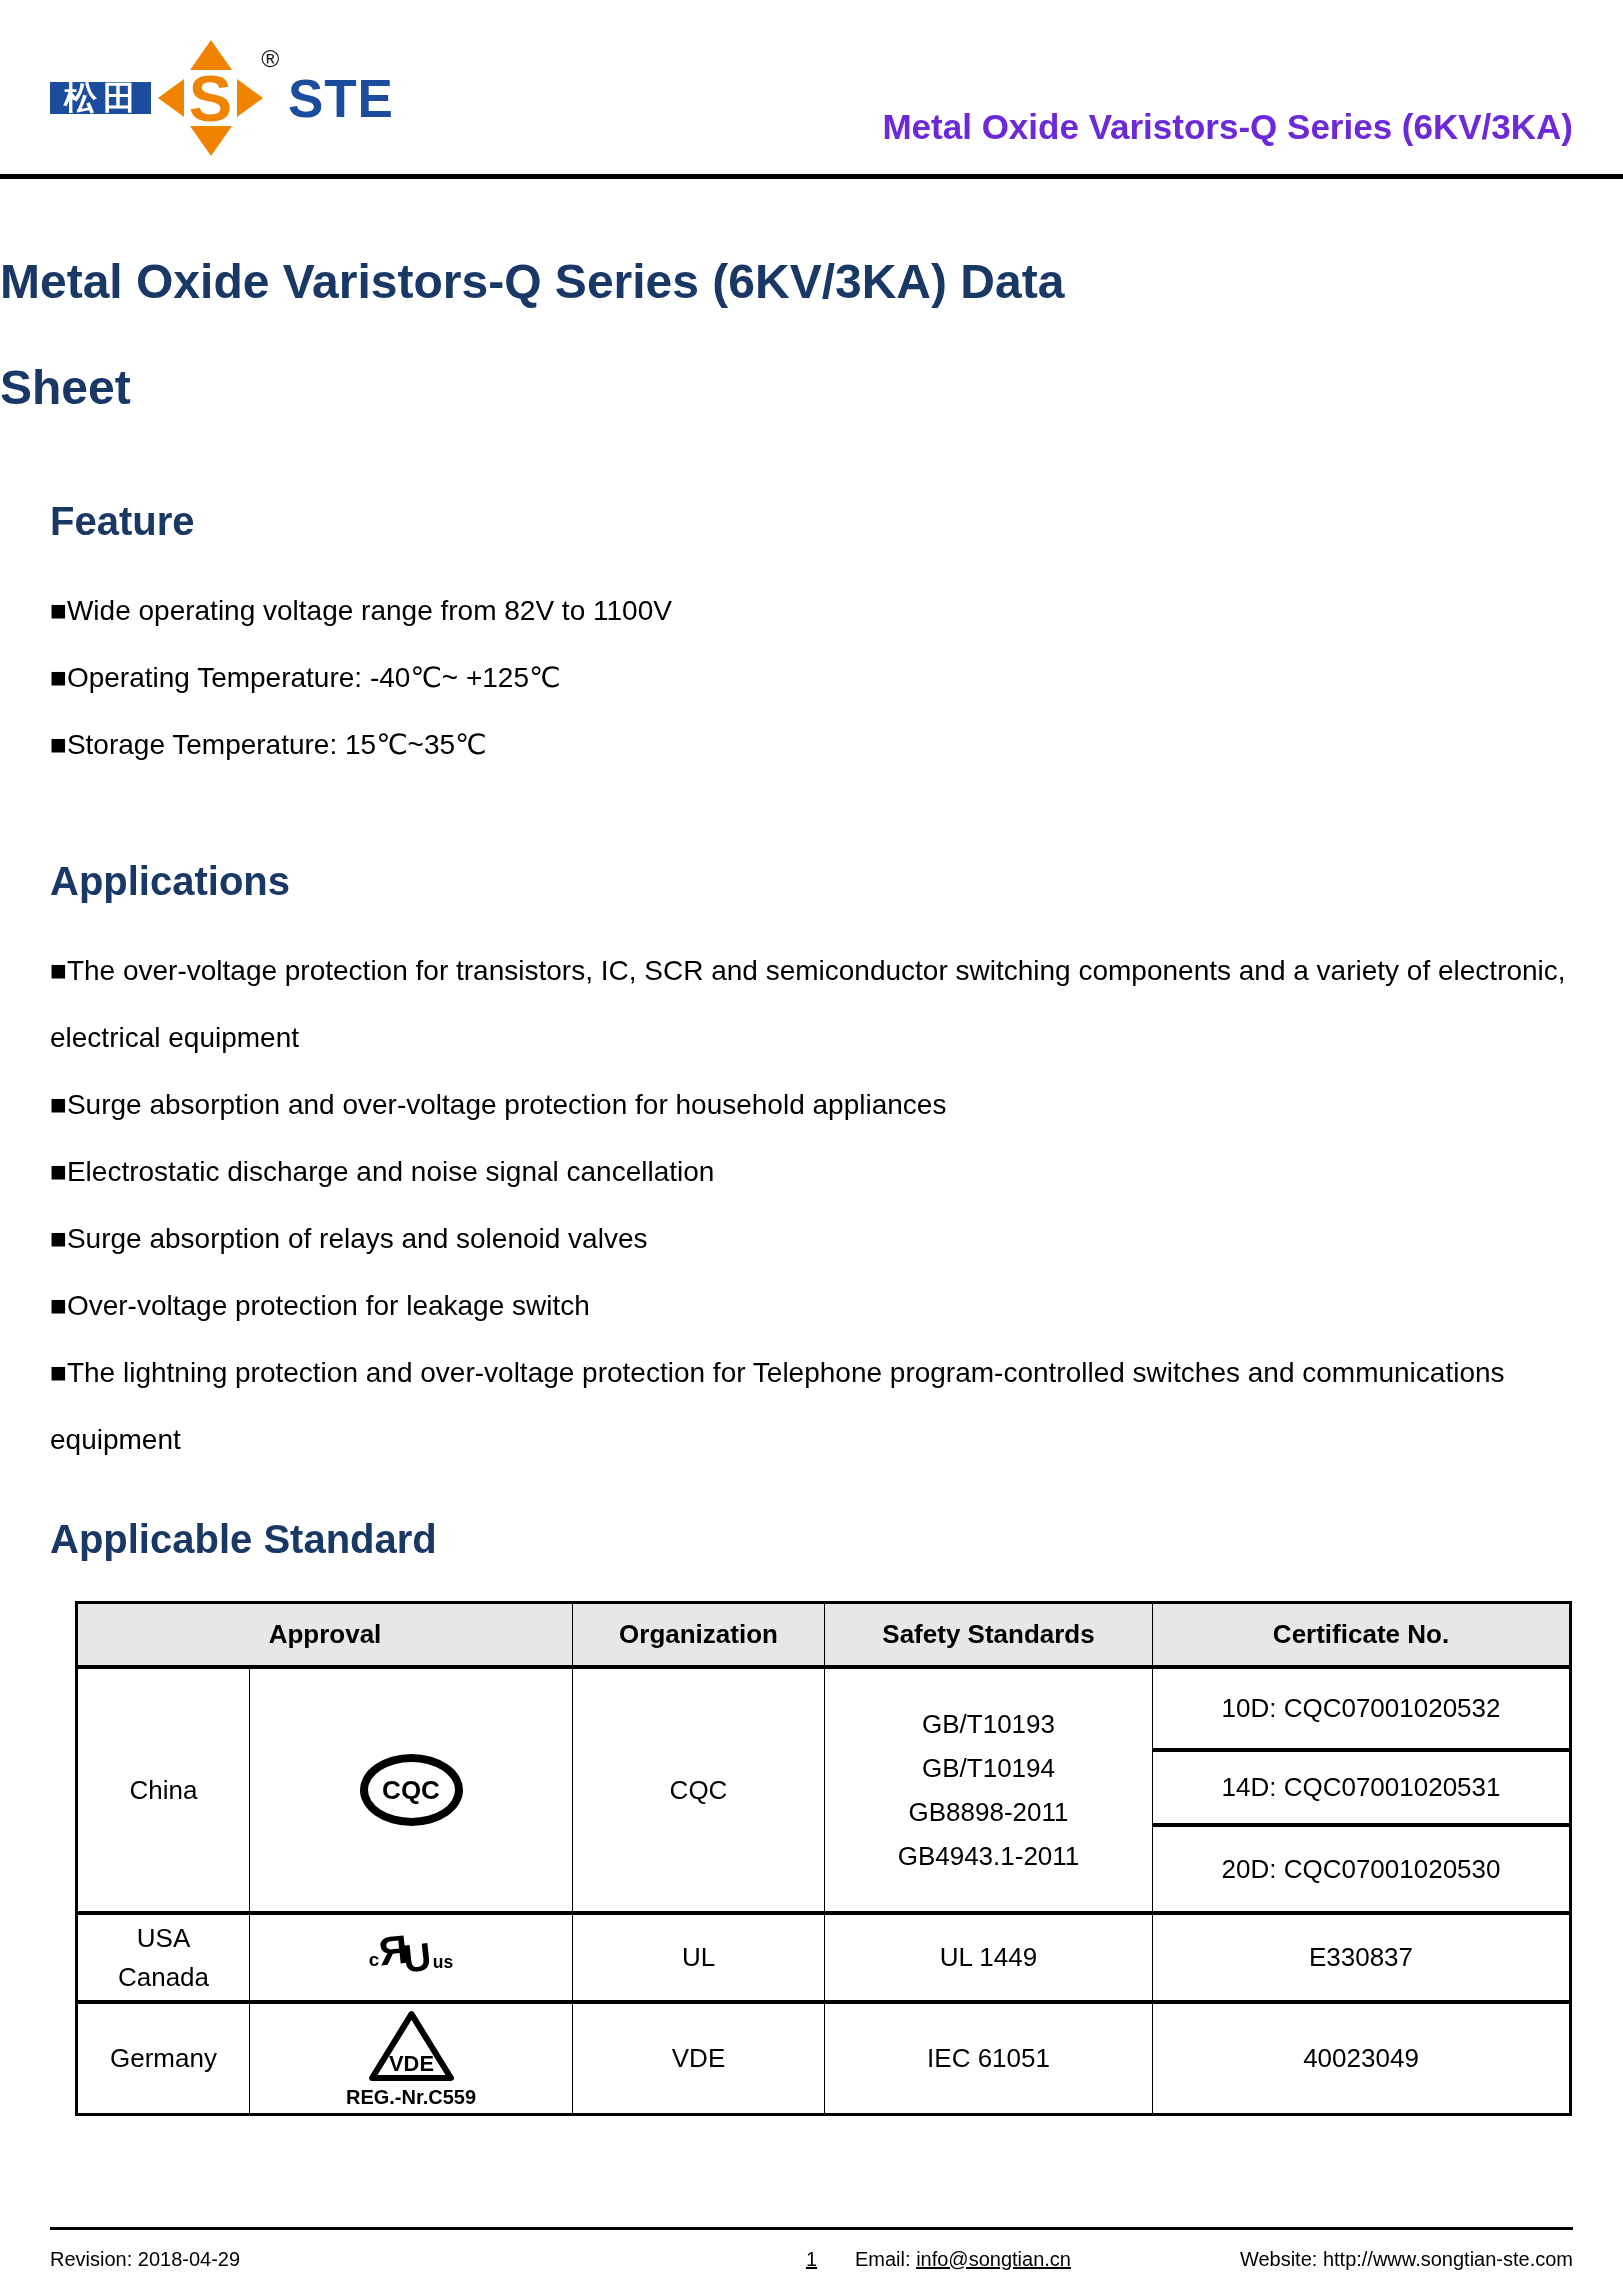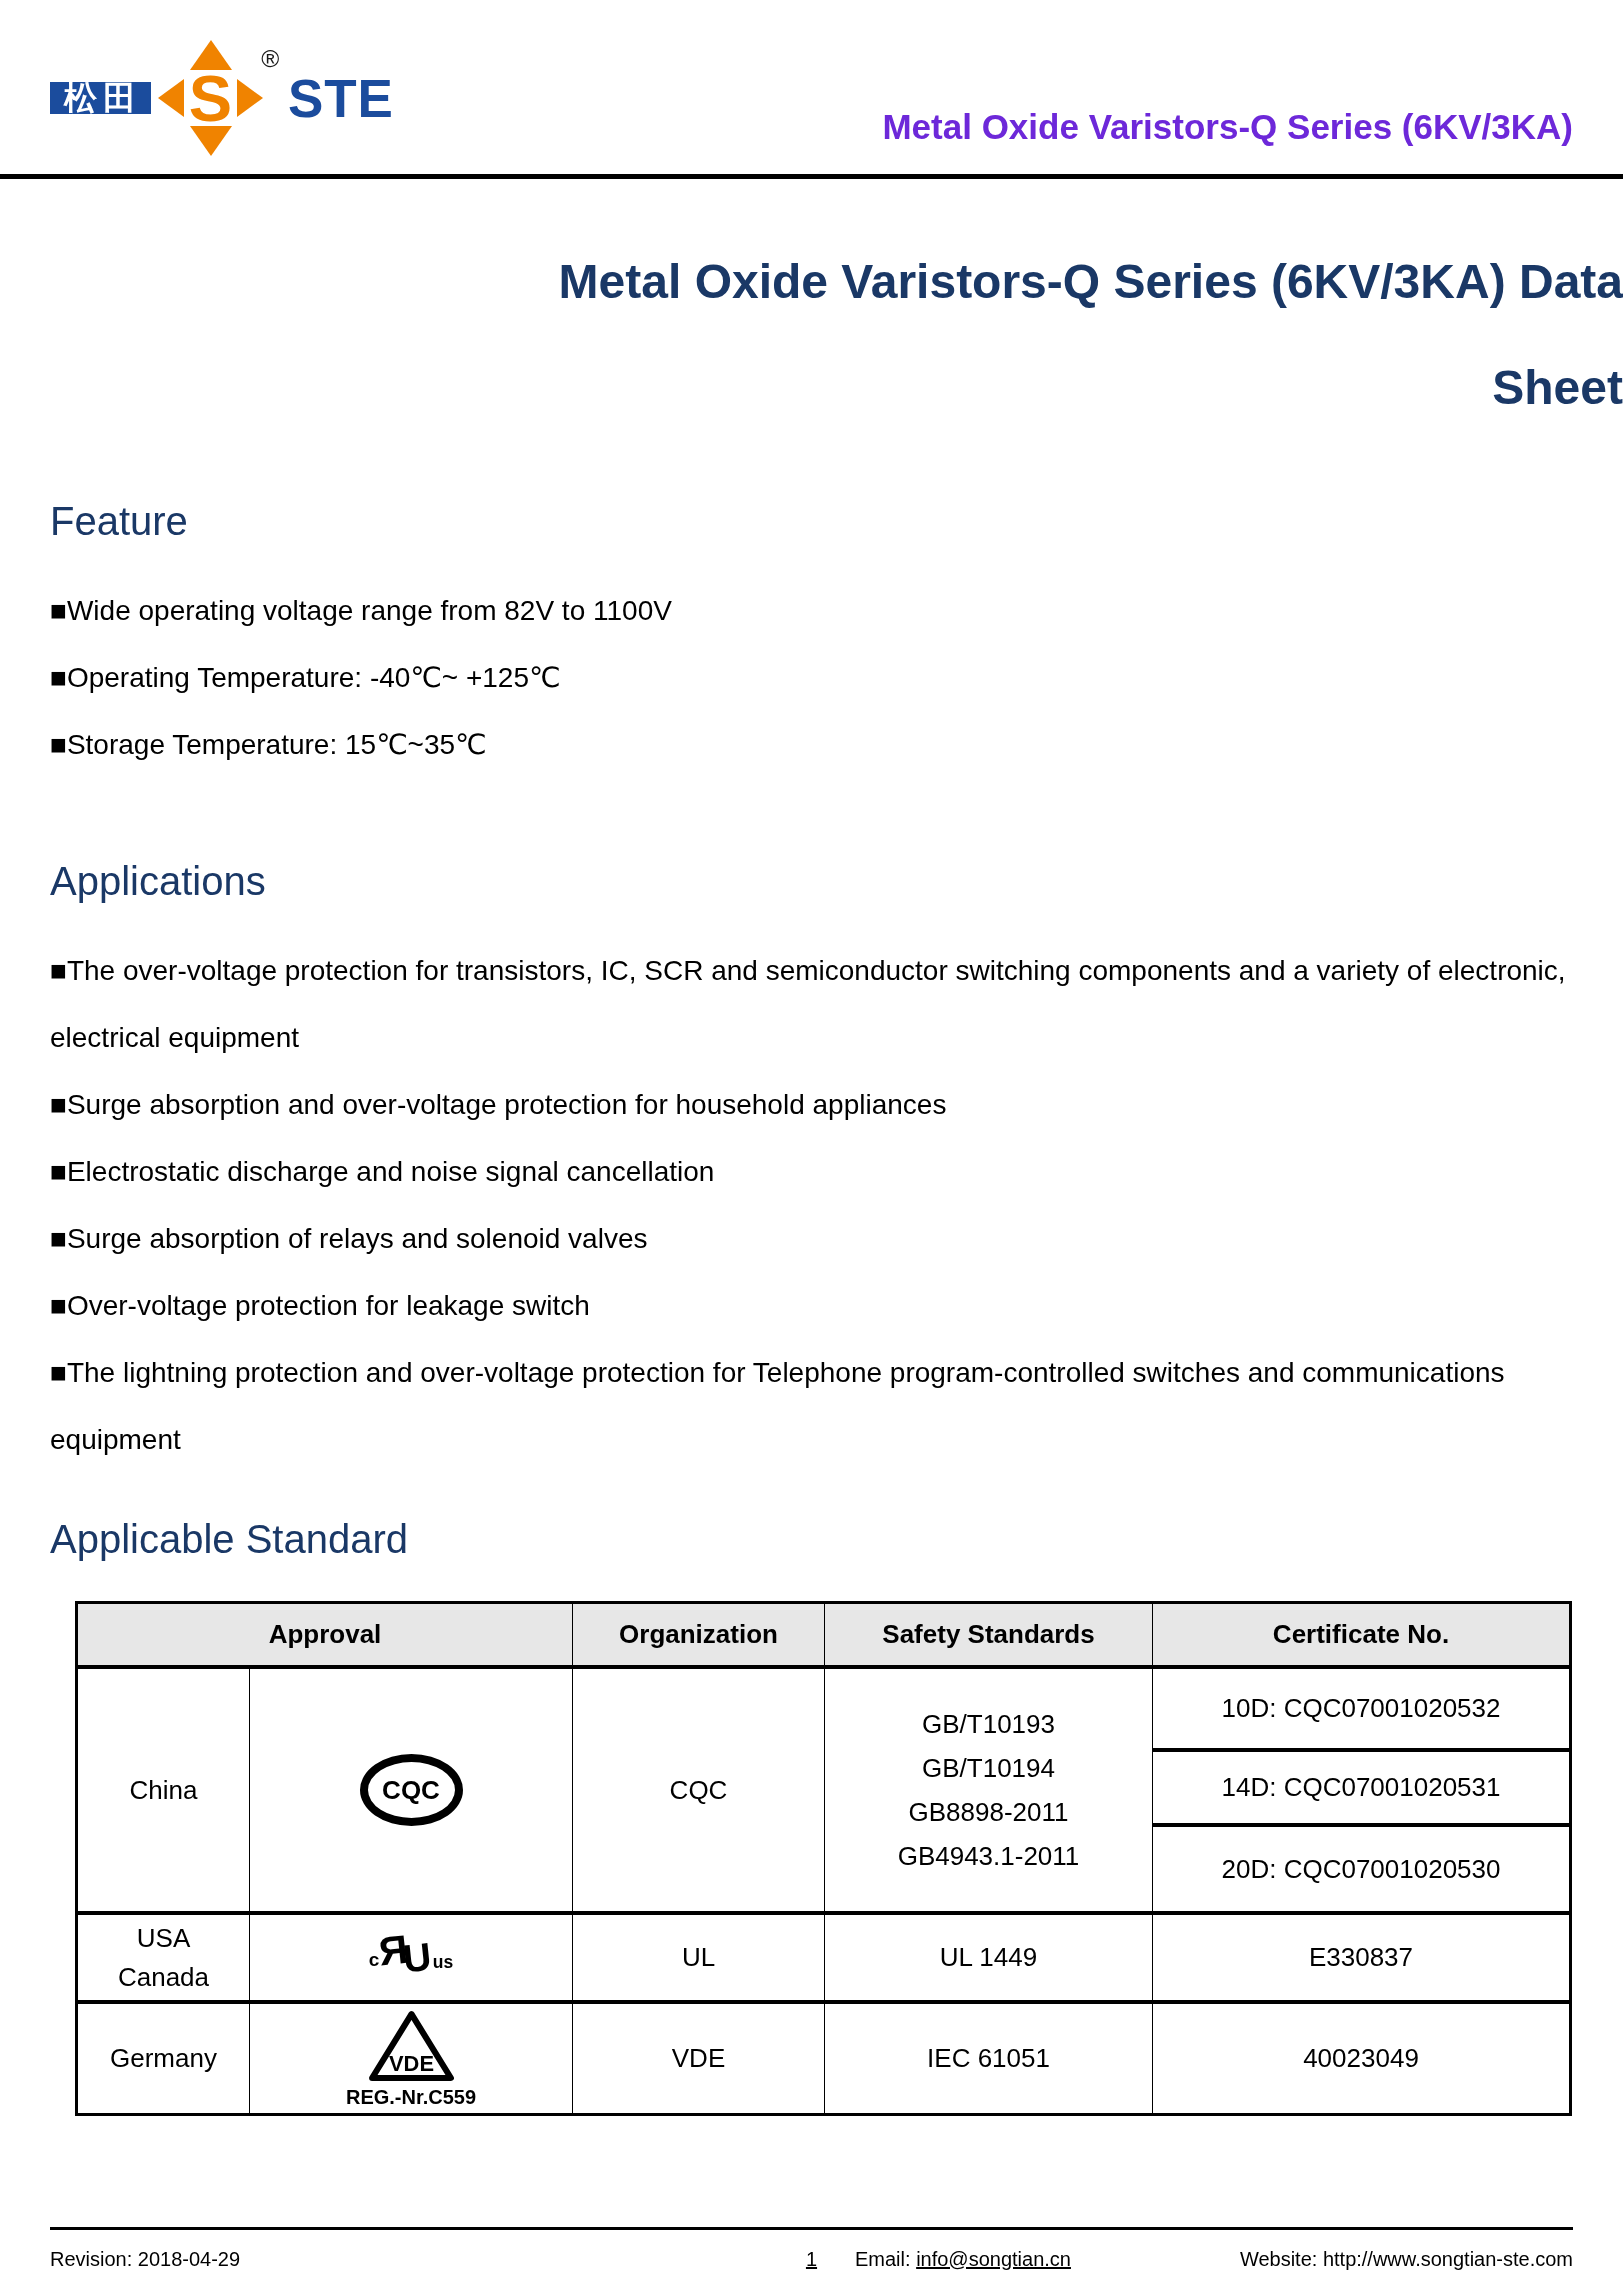--- a/index.html
+++ b/index.html
@@ -42,25 +42,25 @@
     position:absolute; inset:0; display:flex; align-items:center; justify-content:center;
     color:#f08300; font-weight:900; font-size:65px; line-height:1;
   }
   .reg-mark { font-size:24.5px; color:#1a1a1a; position:relative; top:-39px; left:-8.8px; }
   .logo-ste { color:#1b4c9d; font-weight:900; font-size:53px; letter-spacing:0.9px; }
   .header-title {
     font-size:35px; font-weight:bold; color:#6d28d9; padding-bottom:8.8px; white-space:nowrap;
   }
 
   
-  .doc-title { text-align:right; color:#1a3866; font-weight:bold; font-size:48px; margin-top:75px; }
+  .doc-title { text-align:left; color:#1a3866; font-weight:bold; font-size:48px; margin-top:75px; }
   .doc-title-l2 { margin-top:51px; }
 
   
-  .section-heading { color:#1a3866; font-weight:normal; font-size:40px; margin-left:50px; }
+  .section-heading { color:#1a3866; font-weight:bold; font-size:40px; margin-left:50px; }
   .h-feature { margin-top:84px; }
   .h-applications { margin-top:81px; }
   .h-standard { margin-top:44px; }
 
   .text-block { margin:33px 50px 0 50px; font-size:28px; line-height:67px; color:#000; }
   .text-block .item { display:block; }
 
   
   .std-table {
     border-collapse:collapse; margin:39px 0 0 75px;

